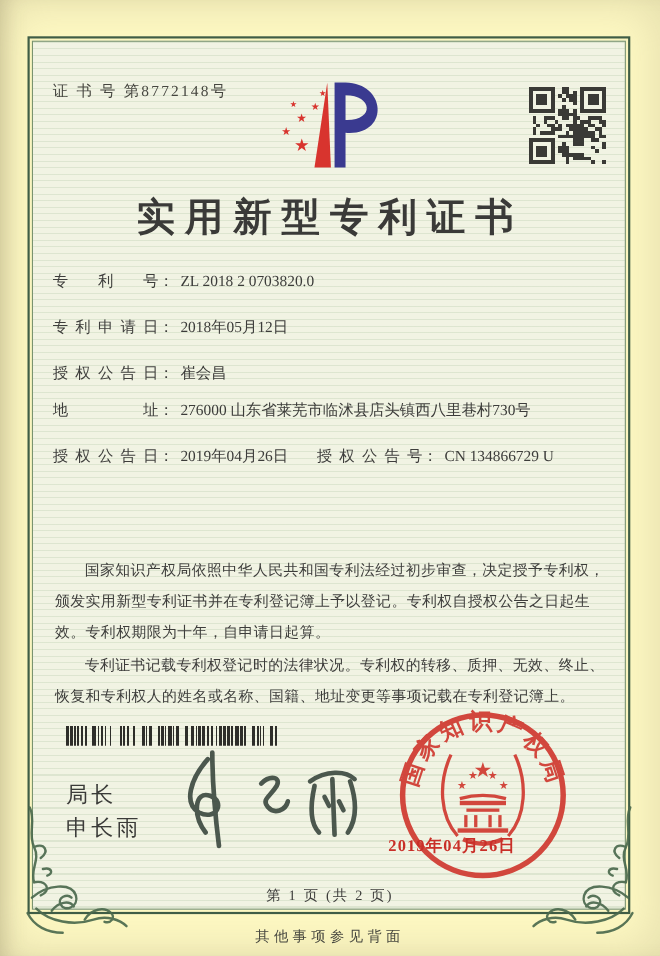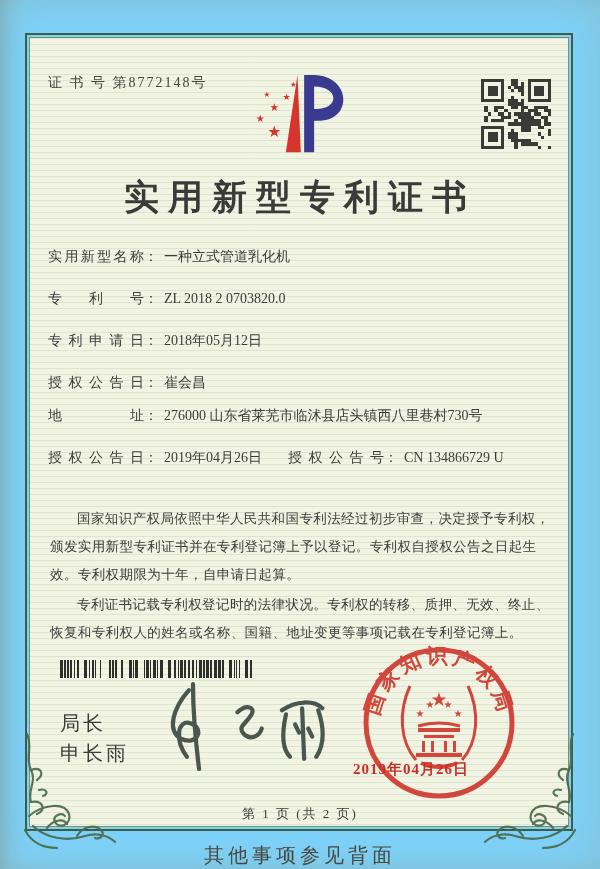--- a/index.html
+++ b/index.html
@@ -1,17 +1,17 @@
 <!DOCTYPE html>
 <html><head>
 <meta charset="utf-8">
 <style>
   html,body{margin:0;padding:0;background:#e8e4d4;}
   .page{position:relative;width:600px;height:869px;margin:0 auto;overflow:hidden;
-        background:#7dd3fc;font-family:"Liberation Serif","DejaVu Serif",serif;color:#3e3e3c;
+        background:#fef9c3;font-family:"Liberation Serif","DejaVu Serif",serif;color:#3e3e3c;
         box-shadow:inset 0 0 46px rgba(150,140,105,.28), inset 14px 0 20px -12px rgba(120,110,80,.35);}
   .frame-outer{position:absolute;left:25px;top:33px;right:27px;bottom:38px;
         border:2px solid #3f5d45;}
   .frame-inner{position:absolute;inset:2px;border:1px solid #79936f;
         background-color:#f1f3e3;
         background-image:repeating-linear-gradient(180deg, rgba(150,180,140,.22) 0 1px, rgba(0,0,0,0) 1px 6px);}
   .layer{position:absolute;inset:0;}
   .cert-no{position:absolute;left:48px;top:74px;font-size:14px;letter-spacing:2px;color:#45453f;}
   .logo{position:absolute;left:246px;top:72px;width:108px;height:84px;}
   .qr{position:absolute;left:481px;top:79px;width:70px;height:70px;}
@@ -31,21 +31,21 @@
   .barcode{position:absolute;left:60px;top:660px;width:196px;height:18px;}
   .director{position:absolute;left:60px;top:708px;font-size:20px;letter-spacing:3px;
         line-height:30px;color:#3b3b39;}
   .signature{position:absolute;left:152px;top:678px;width:178px;height:96px;}
   .seal{position:absolute;left:358px;top:642px;width:162px;height:162px;}
   .seal-date{position:absolute;left:353px;top:760px;font-size:15px;font-weight:bold;
         color:#c92f28;letter-spacing:1px;}
   .page-no{position:absolute;left:0;right:0;top:805px;text-align:center;
         font-size:13px;letter-spacing:2px;color:#3d3d3b;}
   .back-note{position:absolute;left:0;right:0;top:842px;text-align:center;
-        font-size:20px;letter-spacing:4px;color:#47473f;}
+        font-size:13px;letter-spacing:4px;color:#47473f;}
   .ornament{position:absolute;width:104px;height:122px;}
   .ornament.left{left:17px;top:730px;}
   .ornament.right{left:479px;top:730px;transform:scaleX(-1);}
 </style>
 </head>
 <body>
 
 <div class="page">
 
   <div class="frame-outer">
@@ -206,23 +206,20 @@
         <rect x="10" y="6" width="1" height="1" fill="#3a3a36"></rect>
         <rect x="6" y="10" width="1" height="1" fill="#3a3a36"></rect>
         <rect x="12" y="6" width="1" height="1" fill="#3a3a36"></rect>
         <rect x="6" y="12" width="1" height="1" fill="#3a3a36"></rect>
       </svg>
 
     <div class="title">实用新型专利证书</div>
 
     <div class="fields">
       <div class="frow">
-        <span class="flabel">实用新型名称</span><span class="colon">：</span><span class="fvalue">一种立式管道乳化机</span>
-      </div>
-      <div class="frow">
         <span class="flabel">专利号</span><span class="colon">：</span><span class="fvalue">ZL 2018 2 0703820.0</span>
       </div>
       <div class="frow">
         <span class="flabel">专利申请日</span><span class="colon">：</span><span class="fvalue">2018年05月12日</span>
       </div>
       <div class="frow tight">
         <span class="flabel">授权公告日</span><span class="colon">：</span><span class="fvalue">崔会昌</span>
       </div>
       <div class="frow">
         <span class="flabel">地址</span><span class="colon">：</span><span class="fvalue">276000 山东省莱芜市临沭县店头镇西八里巷村730号</span>

